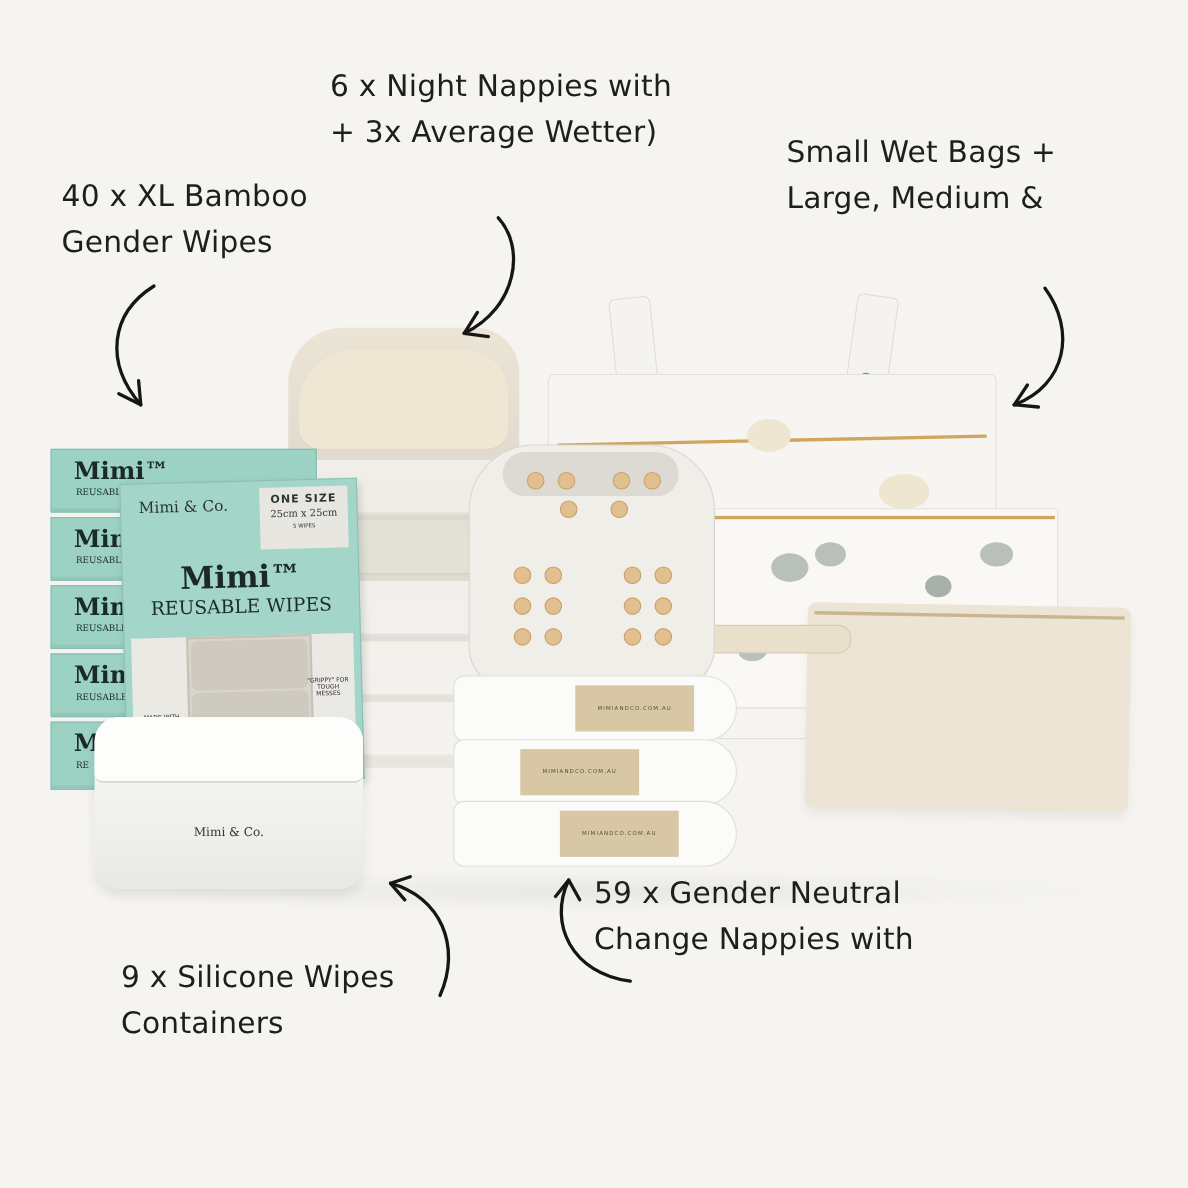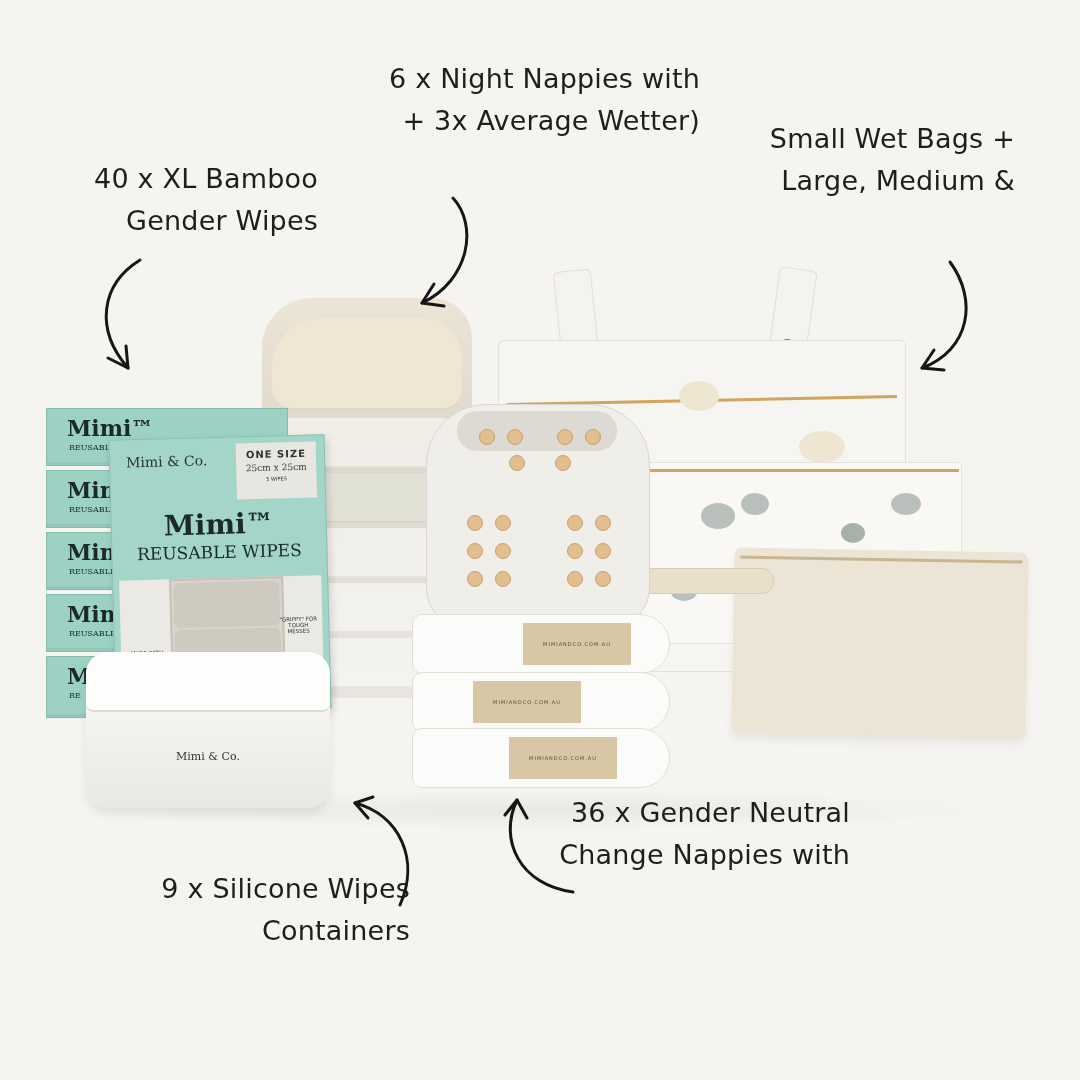--- a/index.html
+++ b/index.html
@@ -1,17 +1,17 @@
 <!DOCTYPE html>
 <html><head>
 <meta charset="utf-8">
 <style>
   html,body{margin:0;padding:0;}
   body{width:1080px;height:1080px;background:#f5f4f0;position:relative;overflow:hidden;font-family:"DejaVu Sans","Liberation Sans",sans-serif;color:#1e1e1e;}
-  .label{position:absolute;text-align:right;font-size:27px;line-height:42px;color:#1e1e1e;letter-spacing:0.2px;}
+  .label{position:absolute;text-align:left;font-size:27px;line-height:42px;color:#1e1e1e;letter-spacing:0.2px;}
   .label span{display:block;white-space:nowrap;}
   svg.arrow{position:absolute;overflow:visible;}
   svg.arrow path{fill:none;stroke:#161616;stroke-width:3;stroke-linecap:round;stroke-linejoin:round;}
   .abs{position:absolute;}
   
   .stackbox{position:absolute;left:46px;width:240px;height:56px;background:#9cd2c4;border:1px solid #86bcae;box-shadow:inset 0 -3px 0 rgba(0,0,0,0.05);}
   .stackbox .t1{position:absolute;left:20px;top:6px;font-family:"DejaVu Serif",serif;font-size:22px;font-weight:bold;color:#1b2a28;}
   .stackbox .t2{position:absolute;left:22px;top:34px;font-family:"DejaVu Serif",serif;font-size:8px;color:#1b2a28;}
   .frontbox{position:absolute;left:112px;top:437px;width:214px;height:272px;background:#a3d6c8;border:1px solid #8cc0b2;transform:rotate(-1.5deg);box-shadow:2px 4px 8px rgba(0,0,0,0.15);}
   .fb-brand{position:absolute;left:16px;top:14px;font-family:"DejaVu Serif",serif;font-size:14px;color:#2b3634;}
@@ -172,34 +172,34 @@
 
 <div class="container">
   <div class="container-lid"></div>
   <div class="container-brand">Mimi &amp; Co.</div>
 </div>
 
 <div class="label" style="left:300px;top:58px;width:400px;">
   <span>6 x Night Nappies with</span>
   <span>+ 3x Average Wetter)</span>
 </div>
-<div class="label" style="left:28px;top:158px;width:290px;">
+<div class="label" style="left:56px;top:158px;width:290px;">
   <span>40 x XL Bamboo</span>
   <span>Gender Wipes</span>
 </div>
 <div class="label" style="left:715px;top:118px;width:300px;">
   <span>Small Wet Bags +</span>
   <span>Large, Medium &amp;</span>
 </div>
 <div class="label" style="left:110px;top:868px;width:300px;">
   <span>9 x Silicone Wipes</span>
   <span>Containers</span>
 </div>
 <div class="label" style="left:540px;top:792px;width:310px;">
-  <span>36 x Gender Neutral</span>
+  <span>59 x Gender Neutral</span>
   <span>Change Nappies with</span>
 </div>
 
 <svg class="arrow" width="1080" height="1080" style="left:0;top:0;">
   <g>
     <path d="M140,260 C100,285 95,330 128,368"></path>
     <path d="M108,358 L128,368 L126,346"></path>
   </g>
   <g>
     <path d="M453,198 C478,225 470,280 422,303"></path>

